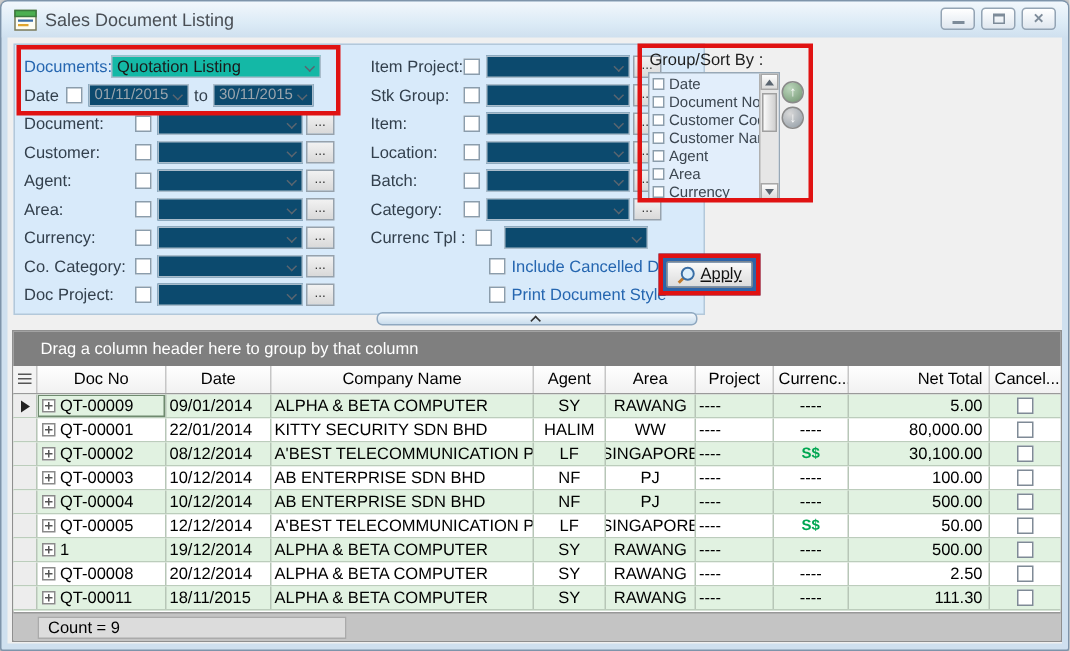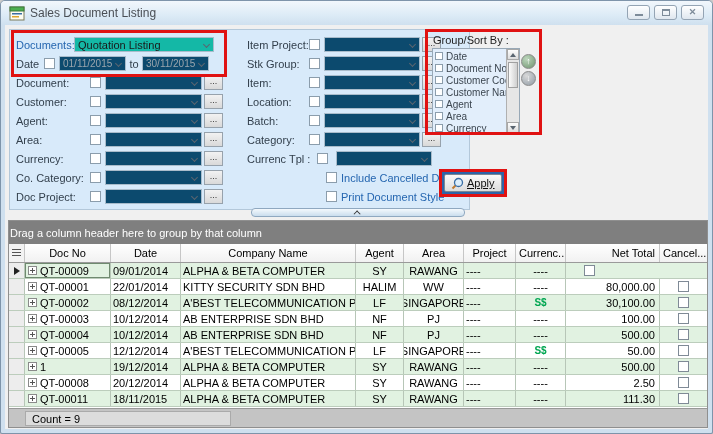--- a/index.html
+++ b/index.html
@@ -62,21 +62,21 @@
   .apply-red { position:absolute; left:434px; top:144px; border:3px solid #e01212; background:#2d64a8; padding:2px; z-index:6; }
   .apply-btn { height:18px; min-width:52px; border:1px solid #7b8794; border-radius:2px;
                background:linear-gradient(#fafafa,#dcdcdc); display:flex; align-items:center; justify-content:center; gap:3px; padding:0 6px; }
   .apply-btn span { font-size:11px; color:#111; text-decoration:underline; }
   
   .pill { position:absolute; left:246px; top:183px; width:214px; height:9px; border:1px solid #8fa8c0; border-radius:4px;
           background:linear-gradient(#f4f9fd,#cadded); display:flex; align-items:center; justify-content:center; }
   .pill .caret { width:5px; height:5px; border-left:1px solid #333; border-top:1px solid #333; transform:rotate(45deg) translateY(2px); }
   
   .grid { position:absolute; left:3px; top:195px; width:700px; height:208px; border:1px solid #8f8f8f; background:#fff; }
-  .groupbar { height:23px; background:#7f7f7f; color:#fff; font-size:11px; display:flex; align-items:center; padding-left:1px; }
+  .groupbar { height:23px; background:#7f7f7f; color:#fff; font-size:11px; display:flex; align-items:center; padding-left:18px; }
   .hrow { display:flex; height:19px; background:linear-gradient(#ffffff,#f1f1f1); border-bottom:1px solid #9a9a9a; }
   .hcell { border-right:1px solid #c6c6c6; font-size:11px; color:#000; display:flex; align-items:center; justify-content:center; overflow:hidden; white-space:nowrap; }
   .hcell.al { justify-content:flex-start; padding-left:3px; }
   .grow { display:flex; height:16px; background:#fff; border-bottom:1px solid #bccdbc; }
   .grow.alt { background:#e1f2e1; }
   .cell { border-right:1px solid #b7c6b7; font-size:11px; color:#000; display:flex; align-items:center; overflow:hidden; white-space:nowrap; padding:0 2px; }
   .c-ind{width:16px;} .c-doc{width:86px;} .c-date{width:70px;} .c-comp{width:175px;}
   .c-agent{width:48px; justify-content:center;} .c-area{width:60px; justify-content:center;}
   .c-proj{width:52px;} .c-curr{width:50px; justify-content:center;}
   .c-net{width:94px; justify-content:flex-end; padding-right:4px;} .c-cancel{width:46px; justify-content:center; border-right:none;}
@@ -363,20 +363,21 @@
             <div class="cell c-doc">
               <div class="exp"></div>
               <span>QT-00009</span>
             </div>
             <div class="cell c-date">09/01/2014</div>
             <div class="cell c-comp">ALPHA &amp; BETA COMPUTER</div>
             <div class="cell c-agent">SY</div>
             <div class="cell c-area">RAWANG</div>
             <div class="cell c-proj">----</div>
             <div class="cell c-curr">----</div>
+            <div class="cell c-net">5.00</div>
             <div class="cell c-cancel">
               <div class="cancel-cb"></div>
             </div>
           </div>
           <div class="grow">
             <div class="cell c-ind"></div>
             <div class="cell c-doc">
               <div class="exp"></div>
               <span>QT-00001</span>
             </div>

